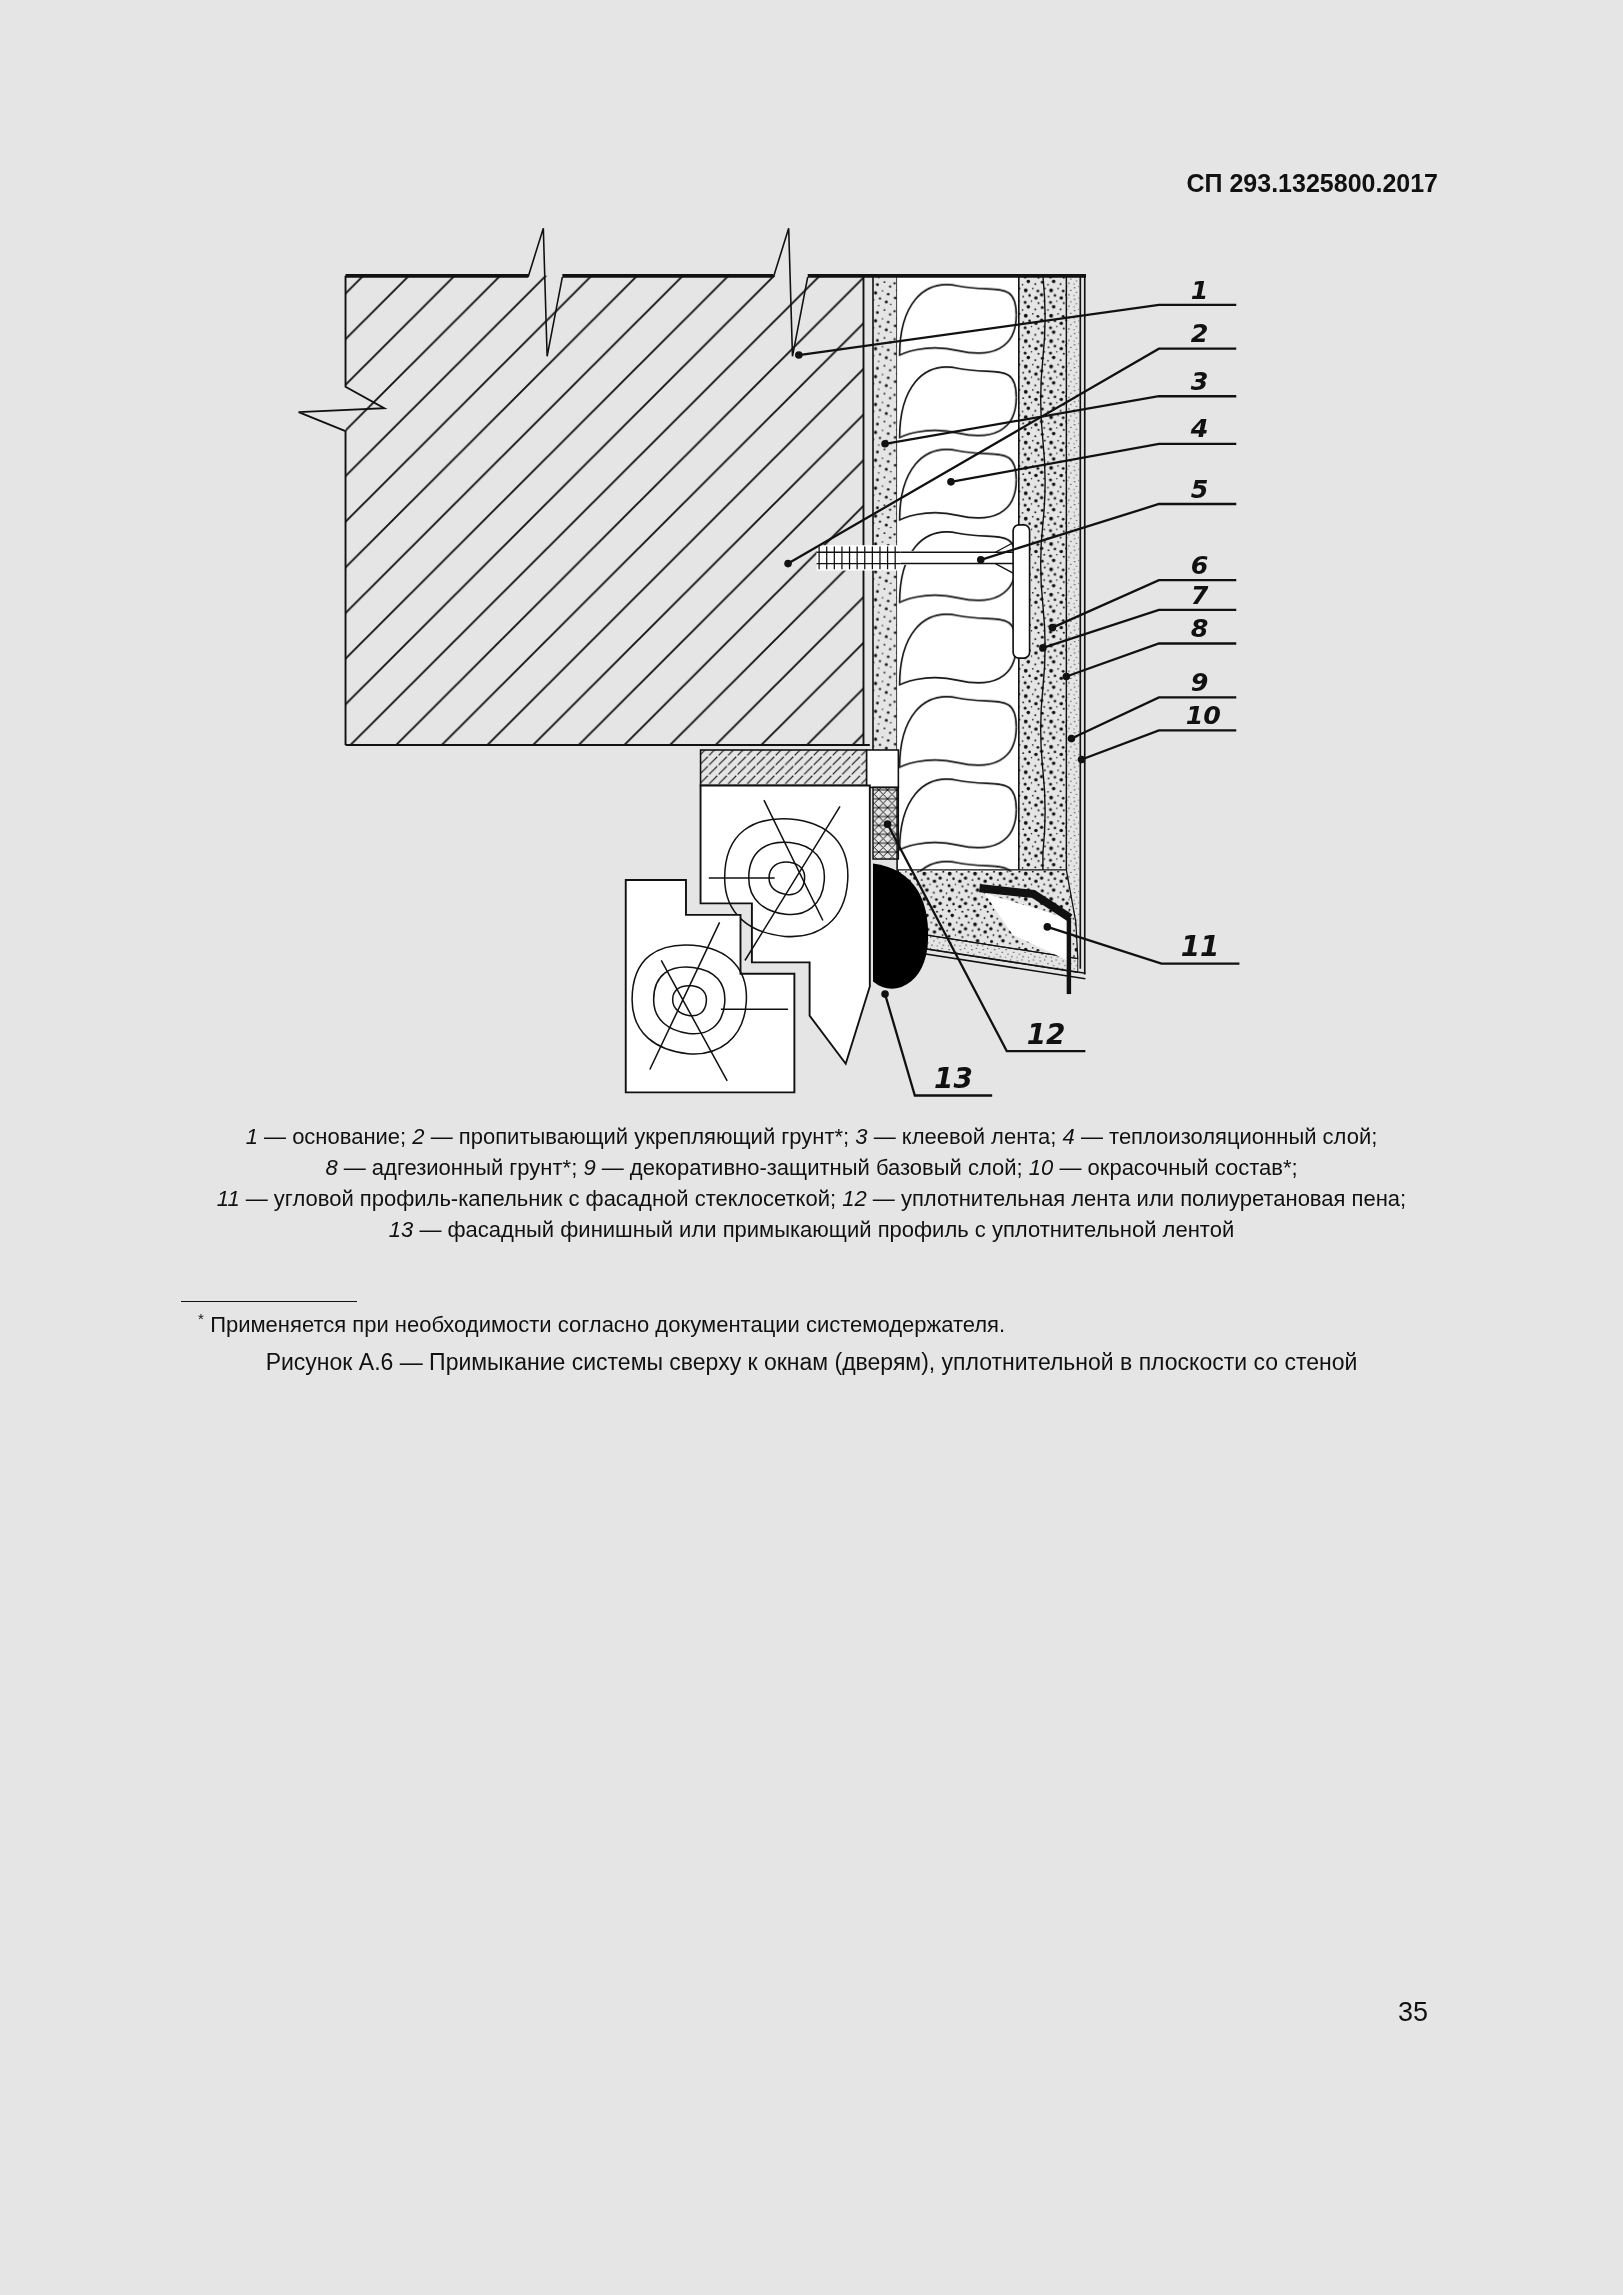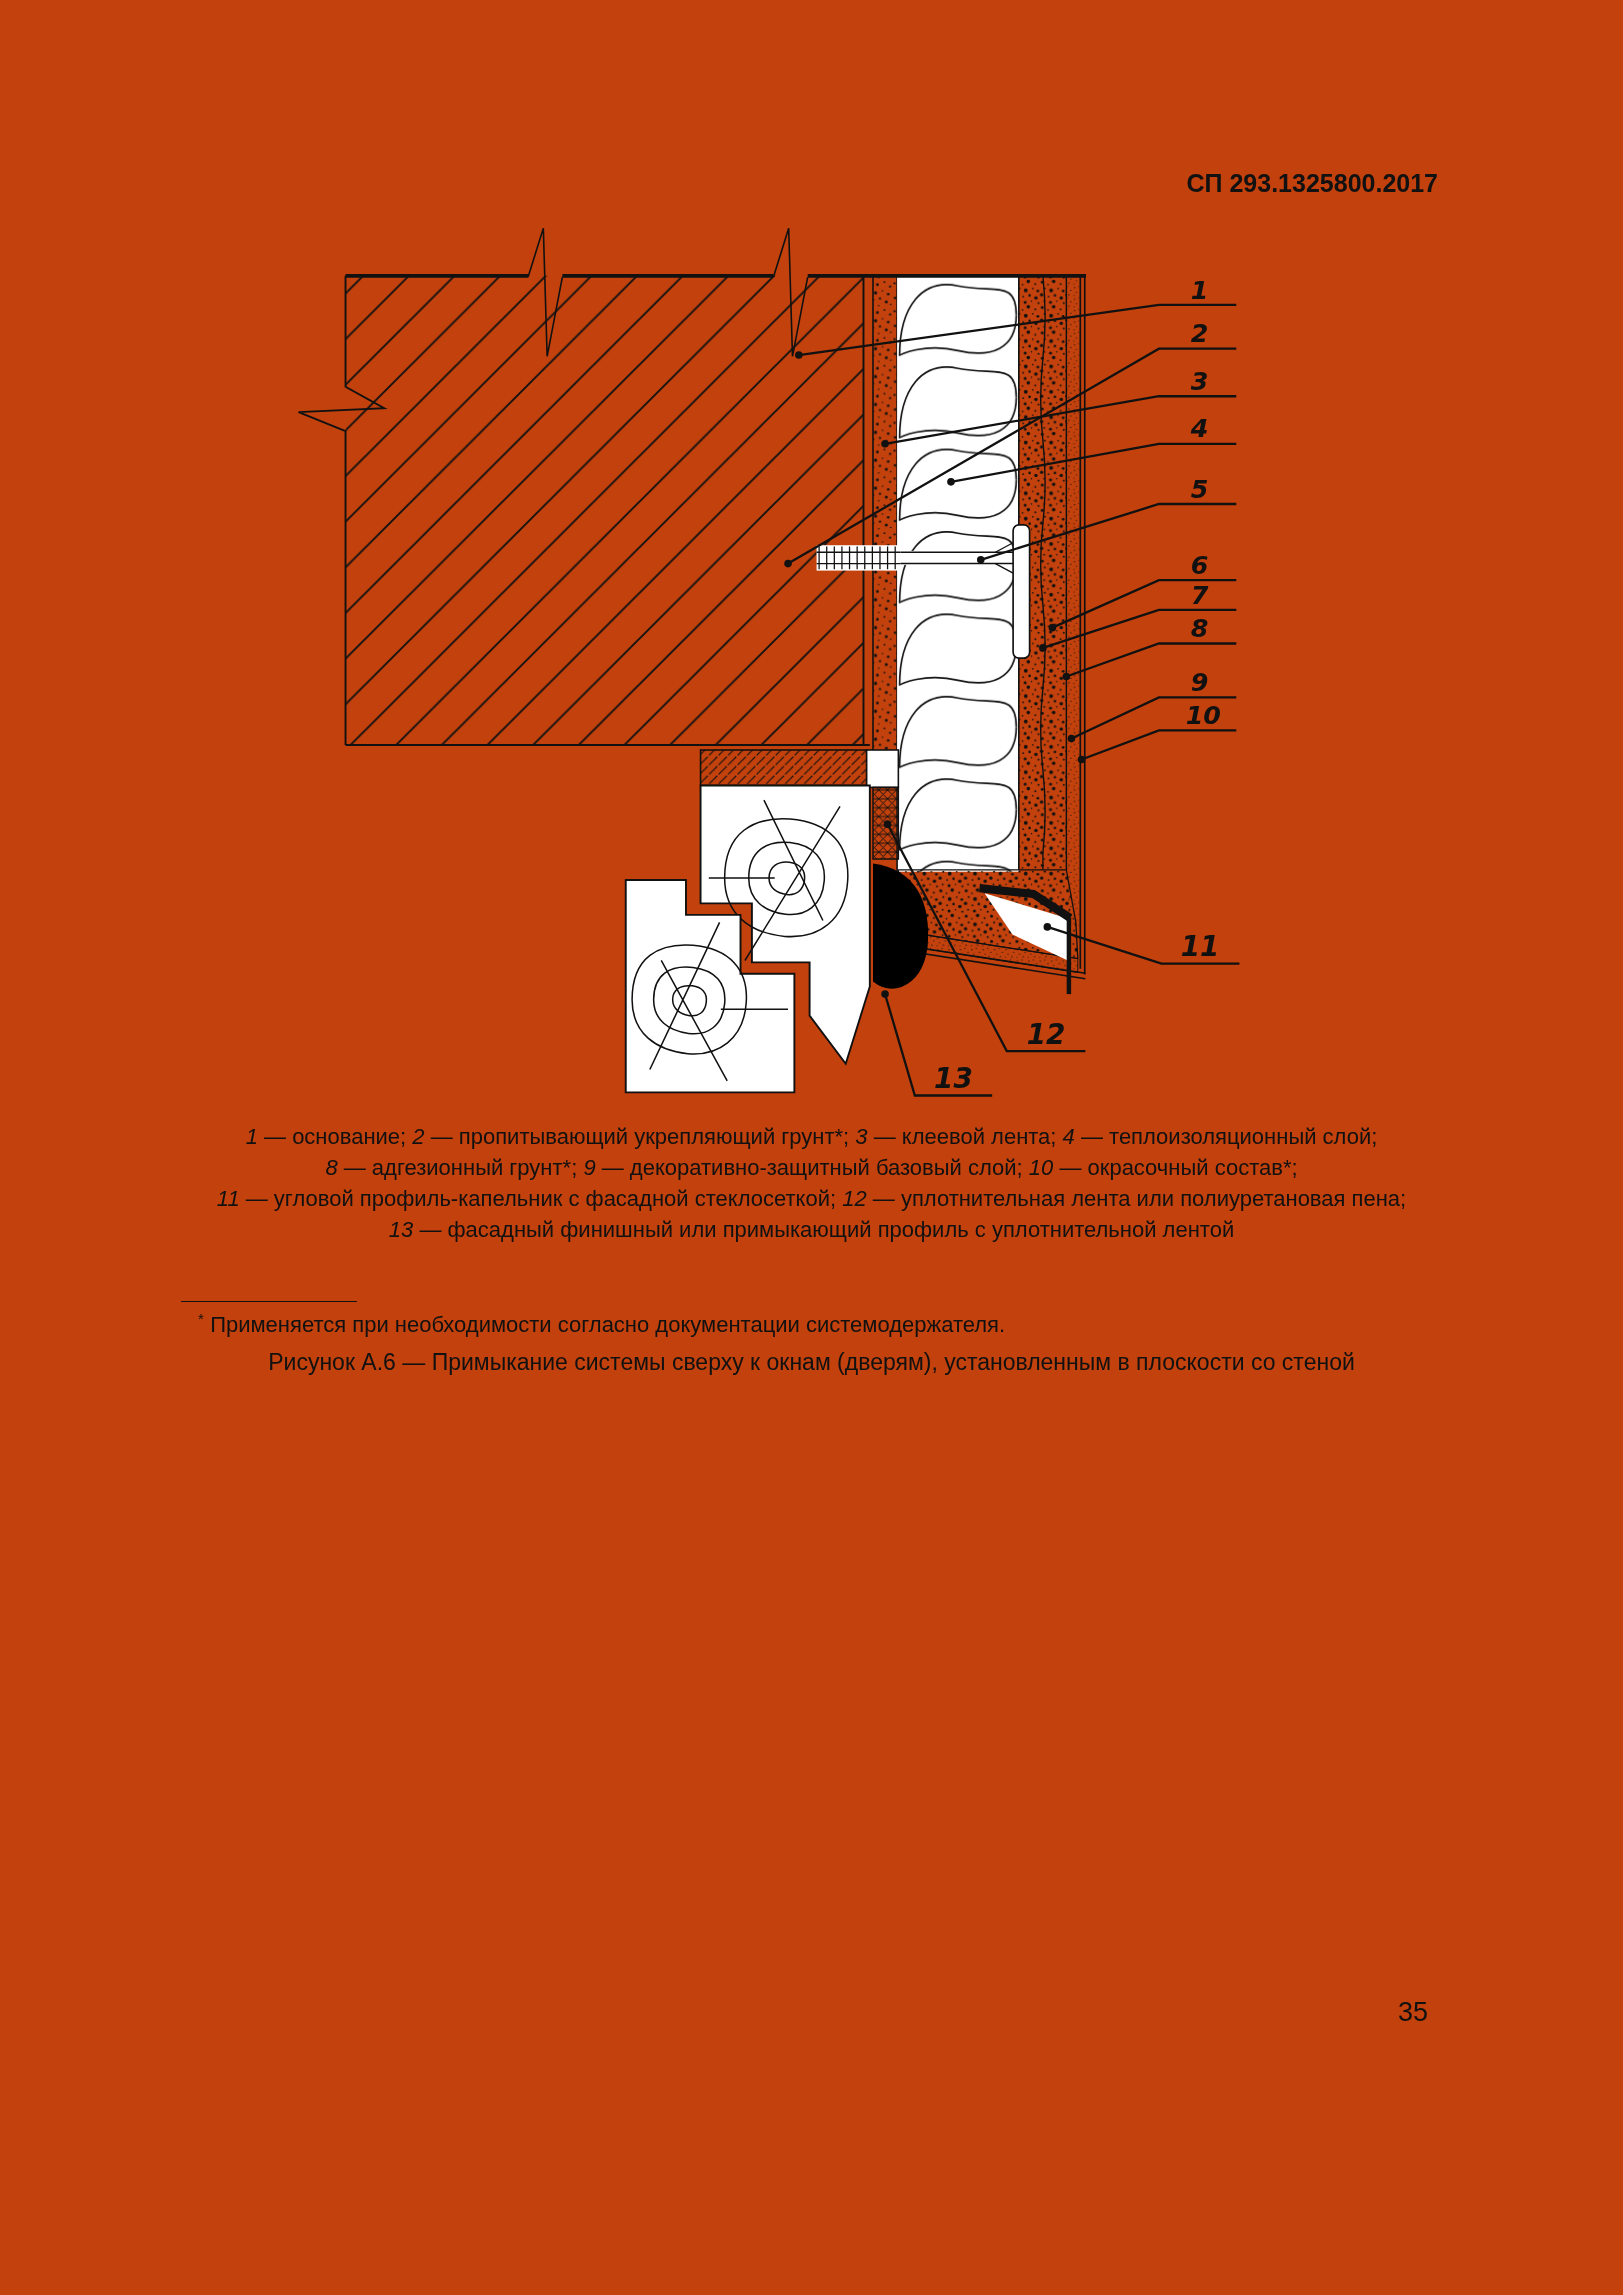--- a/index.html
+++ b/index.html
@@ -1,19 +1,19 @@
 <!DOCTYPE html>
 <html style="font-size:10px"><head>
 <meta charset="utf-8">
 <style>
   html,body{margin:0;padding:0;background:#ffffff;}
   #page{
     position:relative;
     width:1623px;height:2295px;
-    background:#c2410c;
+    background:#e5e5e5;
     font-family:"Liberation Sans", sans-serif;
     color:#111;
     overflow:hidden;
   }
   #draw-svg{position:absolute;left:0;top:0;width:1623px;height:2295px;}
   .doc-header{
     position:absolute;top:169px;right:185px;
     font-size:25px;font-weight:bold;white-space:nowrap;
   }
   .legend{
@@ -263,18 +263,18 @@
     <div><span class="num-it">8</span><span> — адгезионный грунт*; </span><span class="num-it">9</span><span> — декоративно-защитный базовый слой; </span><span class="num-it">10</span><span> — окрасочный состав*;</span></div>
     <div><span class="num-it">11</span><span> — угловой профиль-капельник с фасадной стеклосеткой; </span><span class="num-it">12</span><span> — уплотнительная лента или полиуретановая пена;</span></div>
     <div><span class="num-it">13</span><span> — фасадный финишный или примыкающий профиль с уплотнительной лентой</span></div>
   </div>
 
   <div class="footnote-rule"></div>
   <div class="footnote">
     <sup>*</sup><span>Применяется при необходимости согласно документации системодержателя.</span>
   </div>
 
-  <div class="caption">Рисунок А.6 — Примыкание системы сверху к окнам (дверям), установленным в плоскости со стеной</div>
+  <div class="caption">Рисунок А.6 — Примыкание системы сверху к окнам (дверям), уплотнительной в плоскости со стеной</div>
 
   <div class="page-number">35</div>
 
 </div>
 
 
 </body></html>

